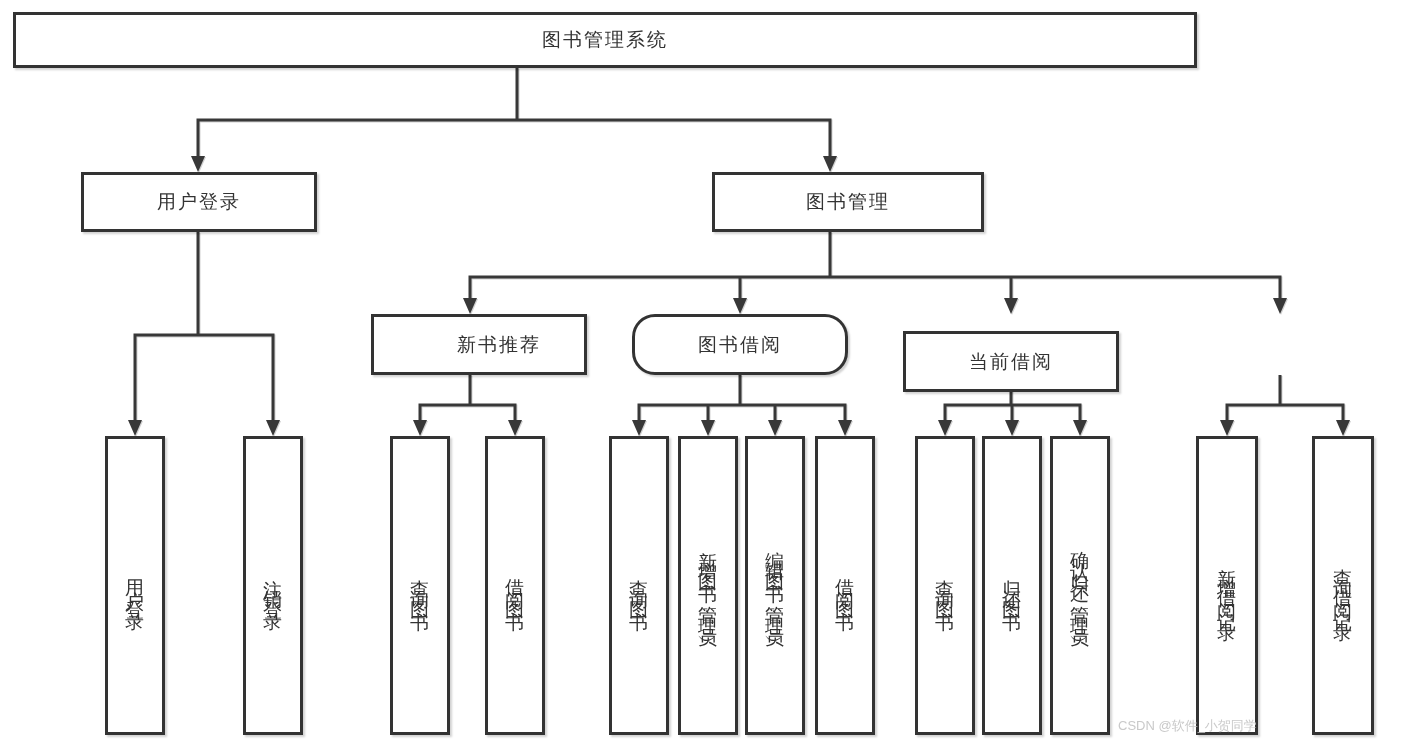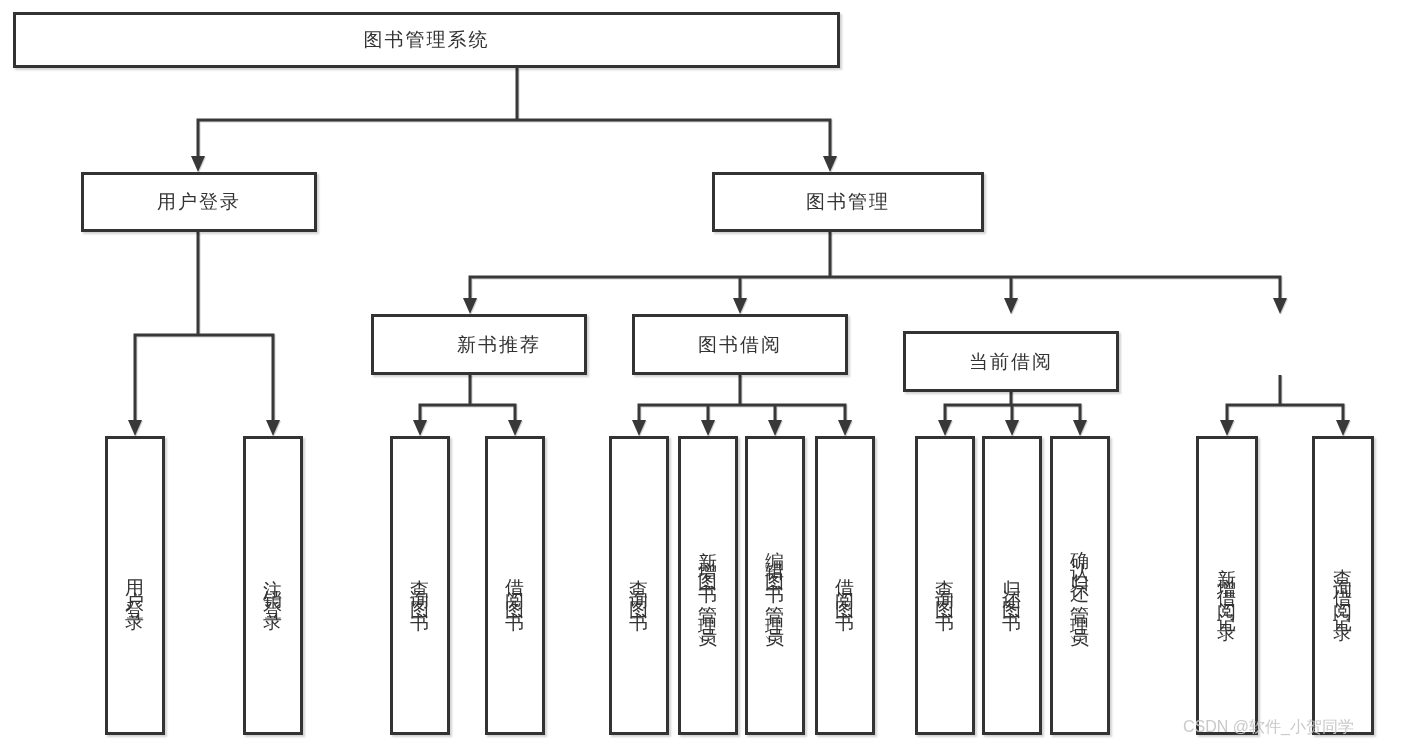--- a/index.html
+++ b/index.html
@@ -23,25 +23,25 @@
   .box {
     position: absolute;
     background: #ffffff;
     border: 3px solid #333333;
     display: flex; align-items: center; justify-content: center;
     color: #333333;
     box-shadow: 2px 2px 2px rgba(0,0,0,0.18);
   }
   .h-label { font-size: 19px; letter-spacing: 2px; white-space: nowrap; }
 
-  .root-box   { left: 13px;  top: 12px;  width: 827px; height: 56px; }
+  .root-box   { left: 13px;  top: 12px;  width: 1184px; height: 56px; }
   .lv2-a      { left: 81px;  top: 172px; width: 236px;  height: 60px; }
   .lv2-b      { left: 712px; top: 172px; width: 272px;  height: 60px; }
   .lv3        { top: 314px;  width: 216px; height: 61px; }
-  .lv3-a { left: 371px; padding-left: 40px; }  .lv3-b { left: 632px; }
+  .lv3-a { left: 371px; padding-left: 40px; }  .lv3-b { left: 632px; border-radius: 23px; }
   .lv3-c { left: 903px; margin-top: 17px; }  .lv3-d { left: 1172px; }
 
   .leaf { top: 436px; height: 299px; width: 60px; position: absolute; }
   .leaf .v-label {
     writing-mode: vertical-rl;
     text-orientation: mixed;
     font-size: 19px;
     letter-spacing: 11px;
     line-height: 1;
     white-space: nowrap;
@@ -50,22 +50,22 @@
   .leaf-n1 { left: 390px; }  .leaf-n2 { left: 485px; }
   .leaf-b1 { left: 609px; }  .leaf-b2 { left: 678px; }
   .leaf-b3 { left: 745px; }  .leaf-b4 { left: 815px; }
   .leaf-c1 { left: 915px; }  .leaf-c2 { left: 982px; }
   .leaf-c3 { left: 1050px; }
   .leaf-r1 { left: 1196px; width: 62px; }
   .leaf-r2 { left: 1312px; width: 62px; }
 
   .watermark {
     position: absolute;
-    left: 1183px; top: 717px;
-    font-size: 16px;
+    left: 1118px; top: 717px;
+    font-size: 13px;
     color: rgba(198,198,198,0.95);
     white-space: nowrap;
     z-index: 10;
   }
 </style>
 </head>
 <body>
 
 <div id="canvas">
 

